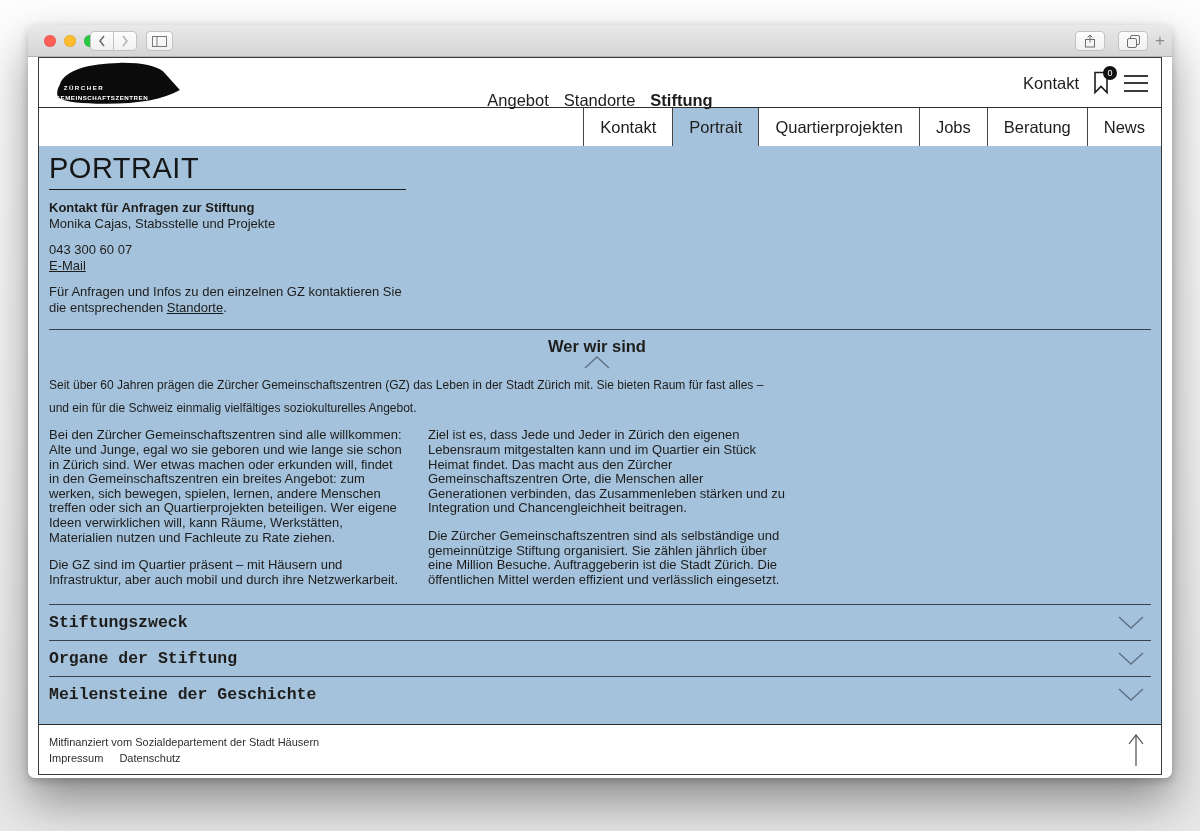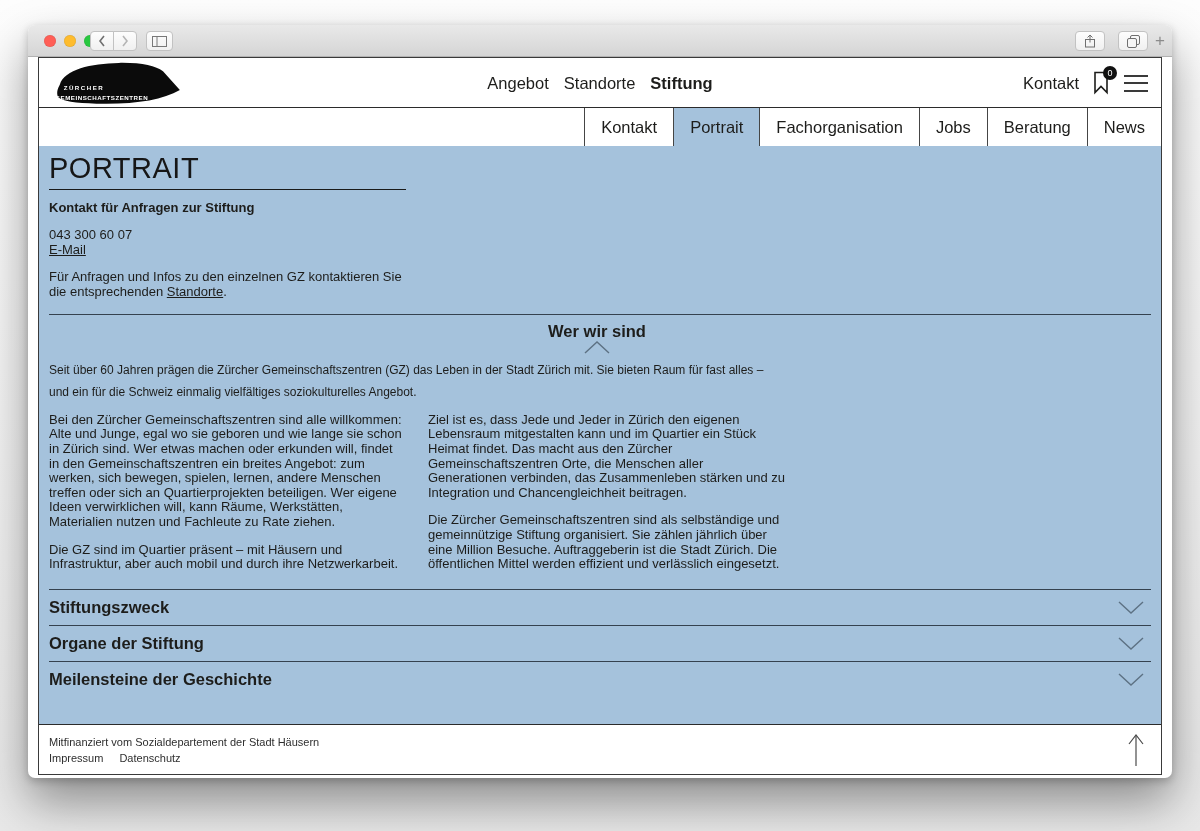--- a/index.html
+++ b/index.html
@@ -44,21 +44,21 @@
     border:1px solid #c2c2c2; border-radius:4px; display:flex; align-items:center; justify-content:center; cursor:pointer; }
   .plusbtn { position:absolute; right:3px; top:6px; width:18px; height:20px; color:#8b8b8b;
     font-size:17px; text-align:center; line-height:19px; cursor:pointer; }
   
   .page-frame {
     position:absolute; left:10px; top:32px; width:1124px; height:718px;
     border:1px solid #3a3a3a; background:#fff; display:flex; flex-direction:column;
   }
   .site-header { height:50px; flex:none; position:relative; border-bottom:1px solid #2b2b2b; background:#fff; }
   .logo { position:absolute; left:8px; top:3px; width:142px; height:45px; cursor:pointer; }
-  .main-nav { position:absolute; left:50%; top:0; transform:translateX(-50%); height:50px;
+  .main-nav { position:absolute; left:50%; top:17px; transform:translateX(-50%); height:50px;
     display:flex; gap:15px; align-items:center; font-size:16.5px; }
   .main-nav .nav-item { cursor:pointer; }
   .main-nav .nav-item.active { font-weight:bold; }
   .header-right { position:absolute; right:13px; top:0; height:50px; display:flex; align-items:center; gap:14px; }
   .kontakt-link { font-size:16.5px; cursor:pointer; }
   .bookmark-wrap { position:relative; width:17px; height:24px; cursor:pointer; }
   .badge { position:absolute; top:-5px; right:-7px; width:14px; height:14px; border-radius:50%;
     background:#111; color:#fff; font-size:9px; display:flex; align-items:center; justify-content:center; }
   .hamburger { width:24px; height:17px; display:flex; flex-direction:column; justify-content:space-between; cursor:pointer; }
   .hamburger span { display:block; height:2px; background:#3a3a3a; }
@@ -77,21 +77,21 @@
   .ulink { text-decoration:underline; cursor:pointer; color:#1d1d1b; }
   .info-para { max-width:372px; }
   .sect-divider { border-top:1px solid #35424f; margin-top:14px; }
   .sect-head { display:flex; justify-content:space-between; align-items:center; padding:7px 6px 2px 0;flex-direction:column; }
   .sect-title { font-size:16.5px; font-weight:bold; }
   .chev { flex:none; }
   .lead { font-size:12px; line-height:22.5px; max-width:728px; margin-top:3px; }
   .cols { display:flex; gap:22px; margin-top:9px; font-size:13px; line-height:14.6px; }
   .col { width:357px; }
   .col p + p { margin-top:13px; }
-  .acc-list { margin-top:17px; }
+  .acc-list { margin-top:17px;font-family:Liberation Mono, monospace; }
   .acc-row { border-top:1px solid #35424f; height:36px; display:flex; align-items:center;
     justify-content:space-between; padding-right:6px; cursor:pointer; }
   .acc-row .sect-title { font-size:16.5px; }
   
   .site-footer { height:50px; flex:none; background:#fff; border-top:1px solid #2b2b2b;
     position:relative; padding:9px 10px; font-size:11px; line-height:16px; color:#2e2e2e; }
   .footer-links { display:flex; gap:16px; }
   .footer-links span { cursor:pointer; }
   .top-arrow { position:absolute; right:16px; top:7px; cursor:pointer; }
 </style>
@@ -180,39 +180,40 @@
     </div>
 
     <div class="tab-row">
       <div class="tab">
           <span>Kontakt</span>
         </div>
       <div class="tab active">
           <span>Portrait</span>
         </div>
       <div class="tab">
-          <span>Fachorganisation</span>
+          <span>Quartierprojekten</span>
         </div>
       <div class="tab">
           <span>Jobs</span>
         </div>
       <div class="tab">
           <span>Beratung</span>
         </div>
       <div class="tab">
           <span>News</span>
         </div>
     </div>
 
     <div class="content">
       <div class="portrait-title">PORTRAIT</div>
       <div class="title-rule"></div>
 
       <div class="contact">
         <div class="b">Kontakt für Anfragen zur Stiftung</div>
+        <div>Monika Cajas, Stabsstelle und Projekte</div>
         <div class="mt">043 300 60 07</div>
         <div><span class="ulink">E-Mail</span></div>
         <div class="mt info-para"><span>Für Anfragen und Infos zu den einzelnen GZ kontaktieren Sie die entsprechenden </span><span class="ulink">Standorte</span><span>.</span></div>
       </div>
 
       <div class="sect-divider"></div>
 
       <div class="sect-head">
         <span class="sect-title">Wer wir sind</span>
         <svg class="chev" width="28" height="13">

